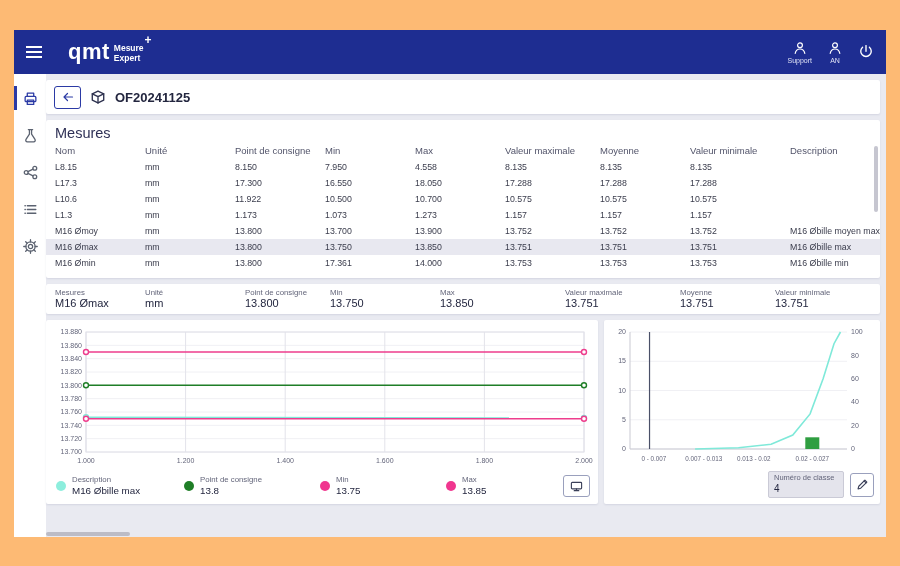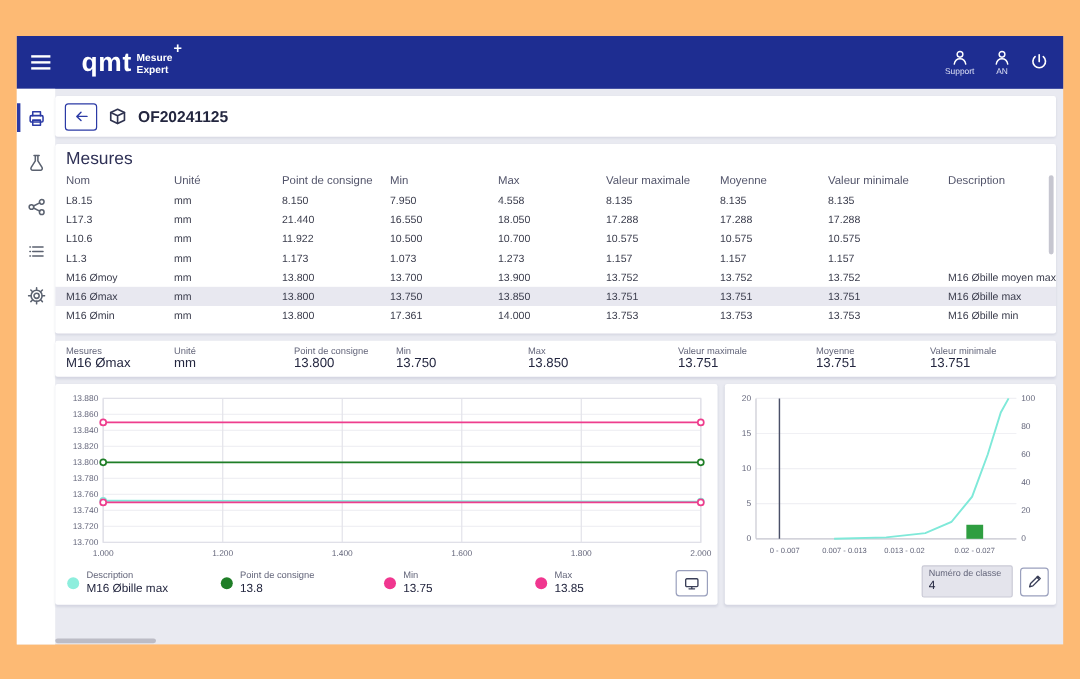--- a/index.html
+++ b/index.html
@@ -203,21 +203,21 @@
                 <span>7.950</span>
                 <span>4.558</span>
                 <span>8.135</span>
                 <span>8.135</span>
                 <span>8.135</span>
                 <span></span>
               </div>
               <div class="t-row">
                 <span>L17.3</span>
                 <span>mm</span>
-                <span>21.440</span>
+                <span>17.300</span>
                 <span>16.550</span>
                 <span>18.050</span>
                 <span>17.288</span>
                 <span>17.288</span>
                 <span>17.288</span>
                 <span></span>
               </div>
               <div class="t-row">
                 <span>L10.6</span>
                 <span>mm</span>

